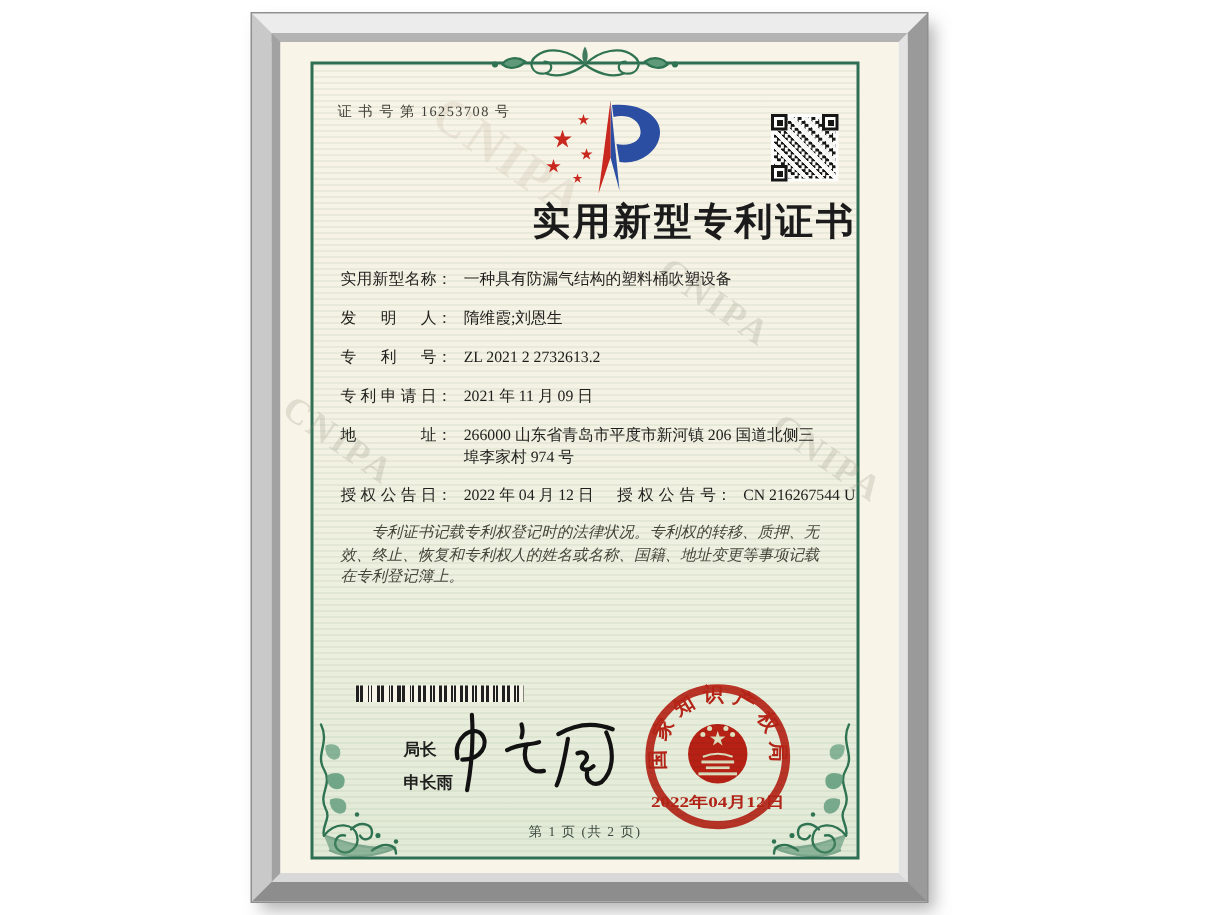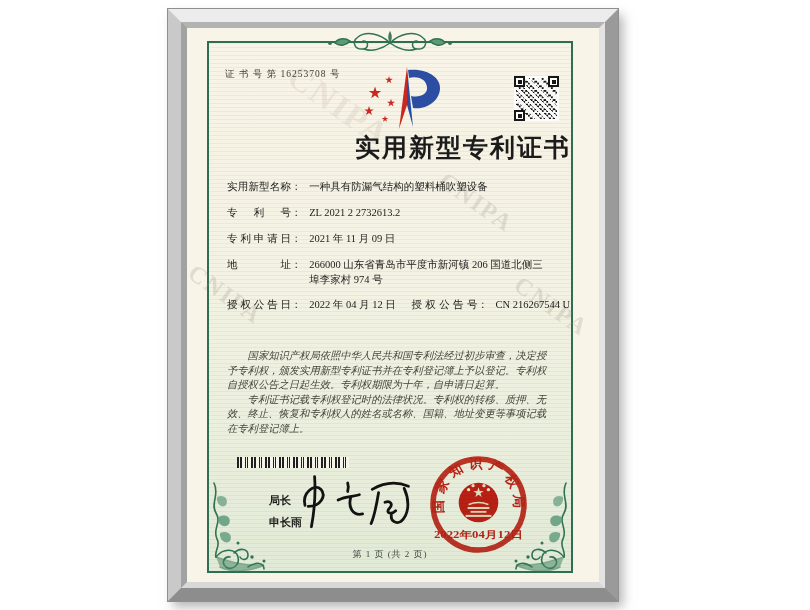--- a/index.html
+++ b/index.html
@@ -117,41 +117,44 @@
           </div>
 
           <div class="title">实用新型专利证书</div>
 
           <div class="fields">
             <div class="frow">
               <span class="flabel">实用新型名称</span><span class="fcolon">：</span>
               <span class="fvalue">一种具有防漏气结构的塑料桶吹塑设备</span>
             </div>
             <div class="frow">
+              <span class="flabel">发明人</span><span class="fcolon">：</span>
+              <span class="fvalue">隋维霞;刘恩生</span>
+            </div>
+            <div class="frow">
               <span class="flabel">专利号</span><span class="fcolon">：</span>
               <span class="fvalue">ZL 2021 2 2732613.2</span>
             </div>
             <div class="frow">
               <span class="flabel">专利申请日</span><span class="fcolon">：</span>
               <span class="fvalue">2021 年 11 月 09 日</span>
             </div>
             <div class="frow addr">
               <span class="flabel">地址</span><span class="fcolon">：</span>
               <span class="fvalue">266000 山东省青岛市平度市新河镇 206 国道北侧三埠李家村 974 号</span>
             </div>
             <div class="frow">
               <span class="flabel">授权公告日</span><span class="fcolon">：</span>
               <span class="fvalue">2022 年 04 月 12 日</span>
               <span class="flabel g2">授权公告号</span><span class="fcolon">：</span>
               <span class="fvalue">CN 216267544 U</span>
             </div>
           </div>
 
           <div class="paras">
-            <p>国家知识产权局依照中华人民共和国专利法经过初步审查，决定授予专利权，颁发实用新型专利证书并在专利登记簿上予以登记。专利权自授权公告之日起生效。专利权期限为十年，自申请日起算。</p>
             <p>专利证书记载专利权登记时的法律状况。专利权的转移、质押、无效、终止、恢复和专利权人的姓名或名称、国籍、地址变更等事项记载在专利登记簿上。</p>
           </div>
 
           <div class="barcode"></div>
 
           <div class="signer">
             <div>局长</div>
             <div>申长雨</div>
           </div>
 

